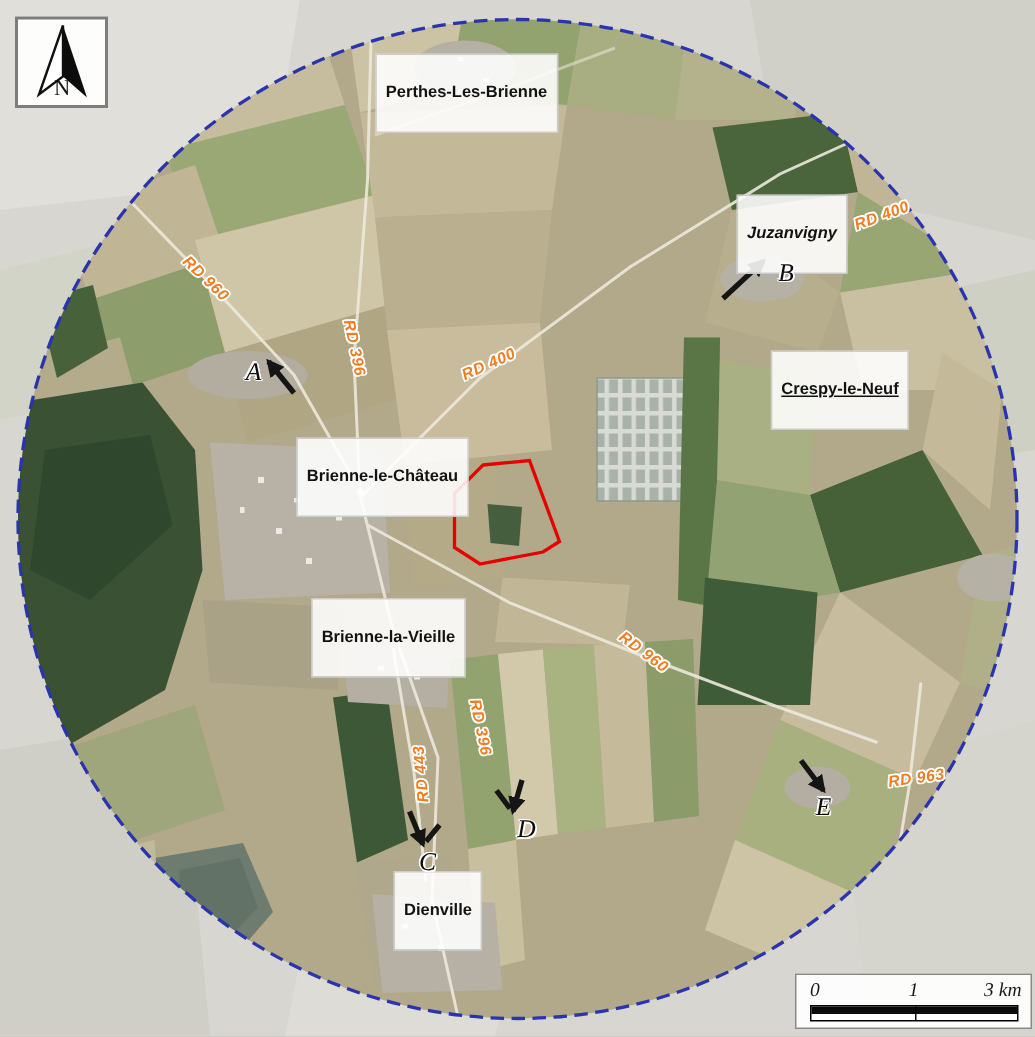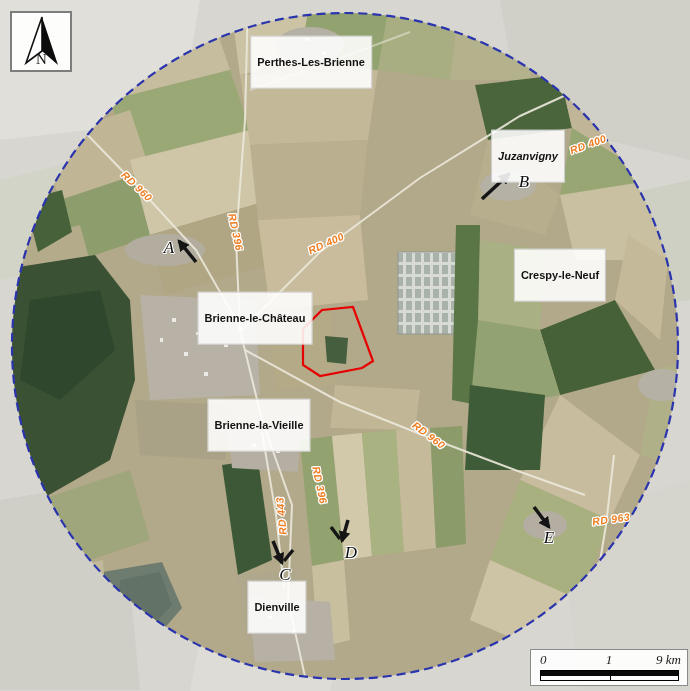--- a/index.html
+++ b/index.html
@@ -194,24 +194,24 @@
       <line x1="293" y1="550" x2="284" y2="561"></line>
       <line x1="348" y1="520" x2="342" y2="541" marker-end="url(#ah)"></line>
       <line x1="331" y1="527" x2="340" y2="539"></line>
       <line x1="534" y1="507" x2="549" y2="527" marker-end="url(#ah)"></line>
     </g>
   </svg>
 
   <div class="overlay" id="labels-layer">
       <div class="town-label" style="left: 311px; top: 62px;">Perthes-Les-Brienne</div>
       <div class="town-label" style="left: 528px; top: 156px; font-style: italic;">Juzanvigny</div>
-      <div class="town-label" style="left: 560px; top: 275px;">Crespy-le-Neuf</div>
+      <div class="town-label" style="left: 560px; top: 260px; text-decoration: underline;">Crespy-le-Neuf</div>
       <div class="town-label" style="left: 259px; top: 425px;">Brienne-la-Vieille</div>
       <div class="town-label" style="left: 255px; top: 318px;">Brienne-le-Château</div>
-      <div class="town-label" style="left: 277px; top: 607px;">Dienville</div>
+      <div class="town-label" style="left: 292px; top: 607px;">Dienville</div>
       <div class="road-label" style="left: 588px; top: 144px; transform: translate(-50%, -50%) rotate(-20deg);">RD 400</div>
       <div class="road-label" style="left: 137px; top: 186px; transform: translate(-50%, -50%) rotate(44deg);">RD 960</div>
       <div class="road-label" style="left: 236px; top: 232px; transform: translate(-50%, -50%) rotate(78deg);">RD 396</div>
       <div class="road-label" style="left: 326px; top: 243px; transform: translate(-50%, -50%) rotate(-24deg);">RD 400</div>
       <div class="road-label" style="left: 429px; top: 435px; transform: translate(-50%, -50%) rotate(37deg);">RD 960</div>
       <div class="road-label" style="left: 320px; top: 485px; transform: translate(-50%, -50%) rotate(78deg);">RD 396</div>
       <div class="road-label" style="left: 281px; top: 516px; transform: translate(-50%, -50%) rotate(-95deg);">RD 443</div>
       <div class="road-label" style="left: 611px; top: 519px; transform: translate(-50%, -50%) rotate(-8deg);">RD 963</div>
       <div class="marker-letter" style="left: 169px; top: 248px;">A</div>
       <div class="marker-letter" style="left: 524px; top: 182px;">B</div>
@@ -224,19 +224,19 @@
     <svg width="58" height="57" viewBox="0 0 58 57">
       <polygon points="30,4 14,50 30,38" fill="#ffffff" stroke="#111" stroke-width="1.6"></polygon>
       <polygon points="30,4 46,52 30,38" fill="#0c0c0c"></polygon>
     </svg>
     <span class="n-letter">N</span>
   </div>
 
   <div class="scalebar">
     <span class="tick t0">0</span>
     <span class="tick t1">1</span>
-    <span class="tick t2">9 km</span>
+    <span class="tick t2">3 km</span>
     <div class="bar">
         <div class="mid"></div>
       </div>
   </div>
 
 </div>
 
 </body></html>

